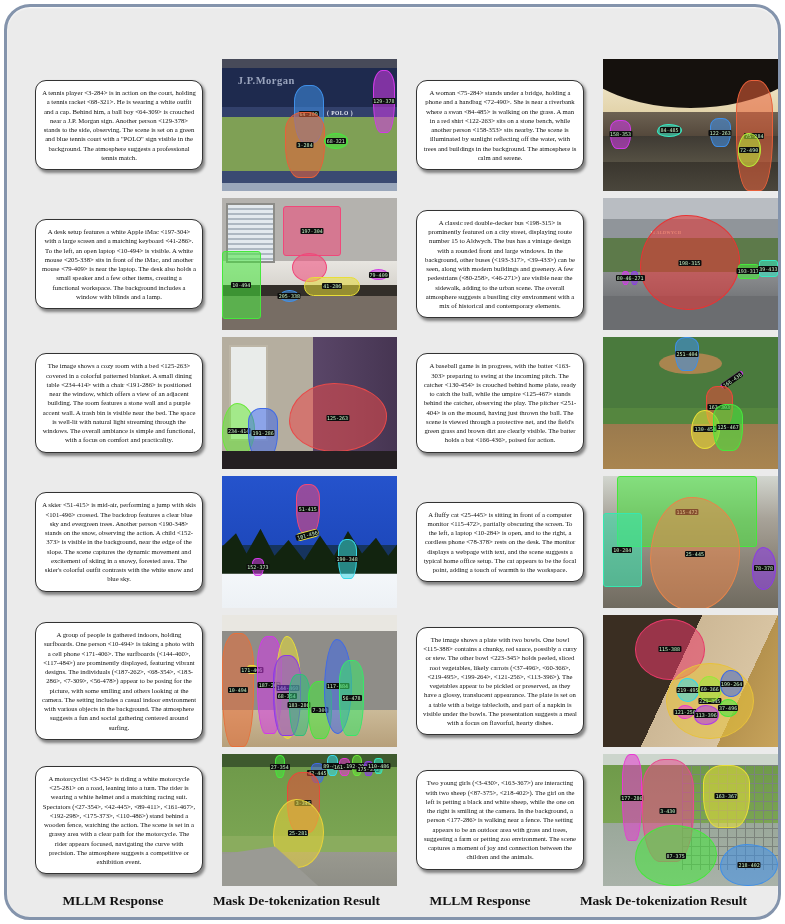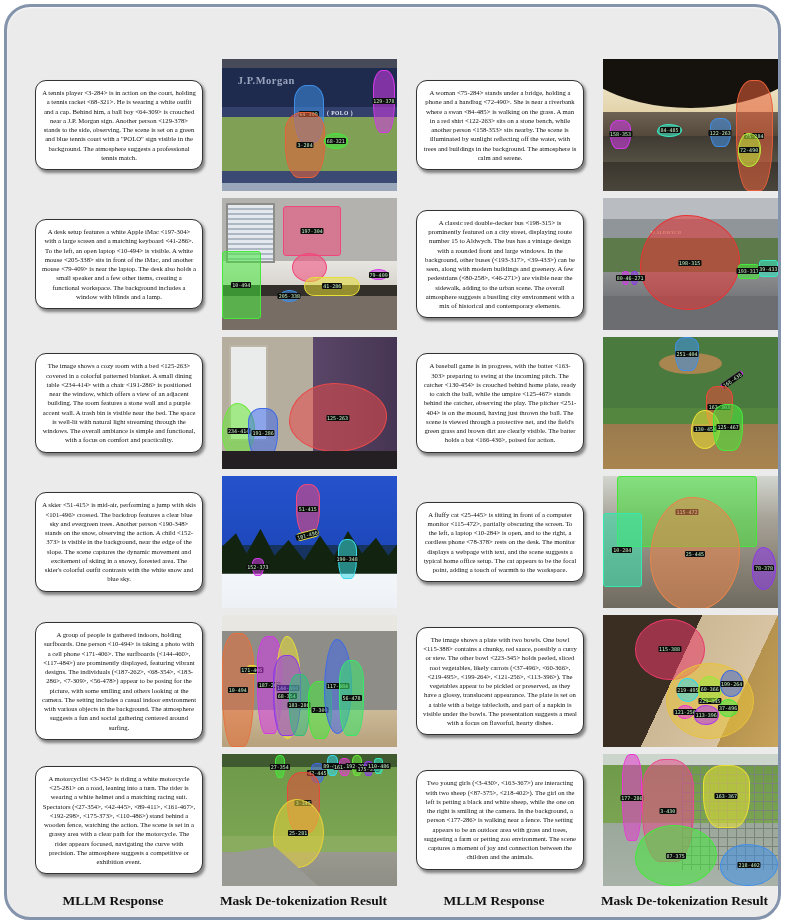--- a/index.html
+++ b/index.html
@@ -10,21 +10,21 @@
   .grid{position:absolute;left:16px;top:52px;display:grid;
         grid-template-columns:180px 187px 180px 187px;grid-auto-rows:132px;column-gap:7px;row-gap:7px;}
   .cell{position:relative;display:flex;align-items:center;justify-content:flex-start;padding-left:12px;}
   .textbox{background:#fff;border:1.2px solid #333;border-radius:11px;box-shadow:2px 2.5px 3px rgba(0,0,0,.45);
            padding:7px 6px;width:168px;font-size:6.7px;line-height:1.38;text-align:center;color:#111;}
   .scene{position:relative;width:187px;height:132px;overflow:hidden;background:#888;}
   .mask{position:absolute;box-sizing:border-box;}
   .tag{position:absolute;left:50%;top:50%;transform:translate(-50%,-50%);background:#0d0d0d;color:#c8f5c8;
        font-family:"DejaVu Sans Mono",monospace;font-size:5px;line-height:1.2;padding:0 1px;white-space:nowrap;border-radius:1px;}
   .scene-text{position:absolute;white-space:nowrap;font-weight:bold;letter-spacing:.5px;}
-  .footer{position:absolute;left:16px;bottom:8px;display:grid;grid-template-columns:180px 187px 180px 187px;column-gap:7px;}
+  .footer{position:absolute;left:16px;bottom:8px;display:grid;grid-template-columns:180px 187px 180px 187px;column-gap:0;}
   .footer div{text-align:center;font-size:13.5px;font-weight:bold;color:#111;}
 
   
   .sc-tennis{background:linear-gradient(180deg,#474a59 0,#474a59 7%,#1e2a4e 7%,#1e2a4e 36%,#32406b 36%,#32406b 44%,#7fa055 44%,#7fa055 85%,#3a4a72 85%,#3a4a72 94%,#9aa7bb 94%);}
   .sc-bridge{background:linear-gradient(180deg,#58646e 0,#58646e 14%,#efe6ca 14%,#e3d4ab 40%,#6d6253 40%,#55493c 58%,#3e3a33 58%,#555043 78%,#3a362e 78%,#4a463c 100%);}
   .sc-bridge::before{content:"";position:absolute;left:-25%;top:-78%;width:150%;height:115%;border-radius:50%;background:#15110d;}
   .sc-desk{background:linear-gradient(180deg,#b4b2ae 0,#b4b2ae 48%,#e7e5e0 48%,#d8d5cf 66%,#322e29 66%,#322e29 74%,#776d64 74%);}
   .sc-desk::before{content:"";position:absolute;left:2%;top:4%;width:26%;height:42%;background:repeating-linear-gradient(180deg,#e3e9ee 0,#e3e9ee 3px,#aeb8c2 3px,#aeb8c2 5px);border:2px solid #8c8c88;}
   .sc-bus{background:linear-gradient(180deg,#b9bdc2 0,#b9bdc2 16%,#90959a 16%,#90959a 30%,#5d7a4a 30%,#5d7a4a 56%,#8d8f91 56%,#77797c 74%,#6b6d70 74%);}
   .sc-room{background:linear-gradient(90deg,#b5ae9f 0,#b5ae9f 52%,#5a4668 52%,#463552 100%);}

